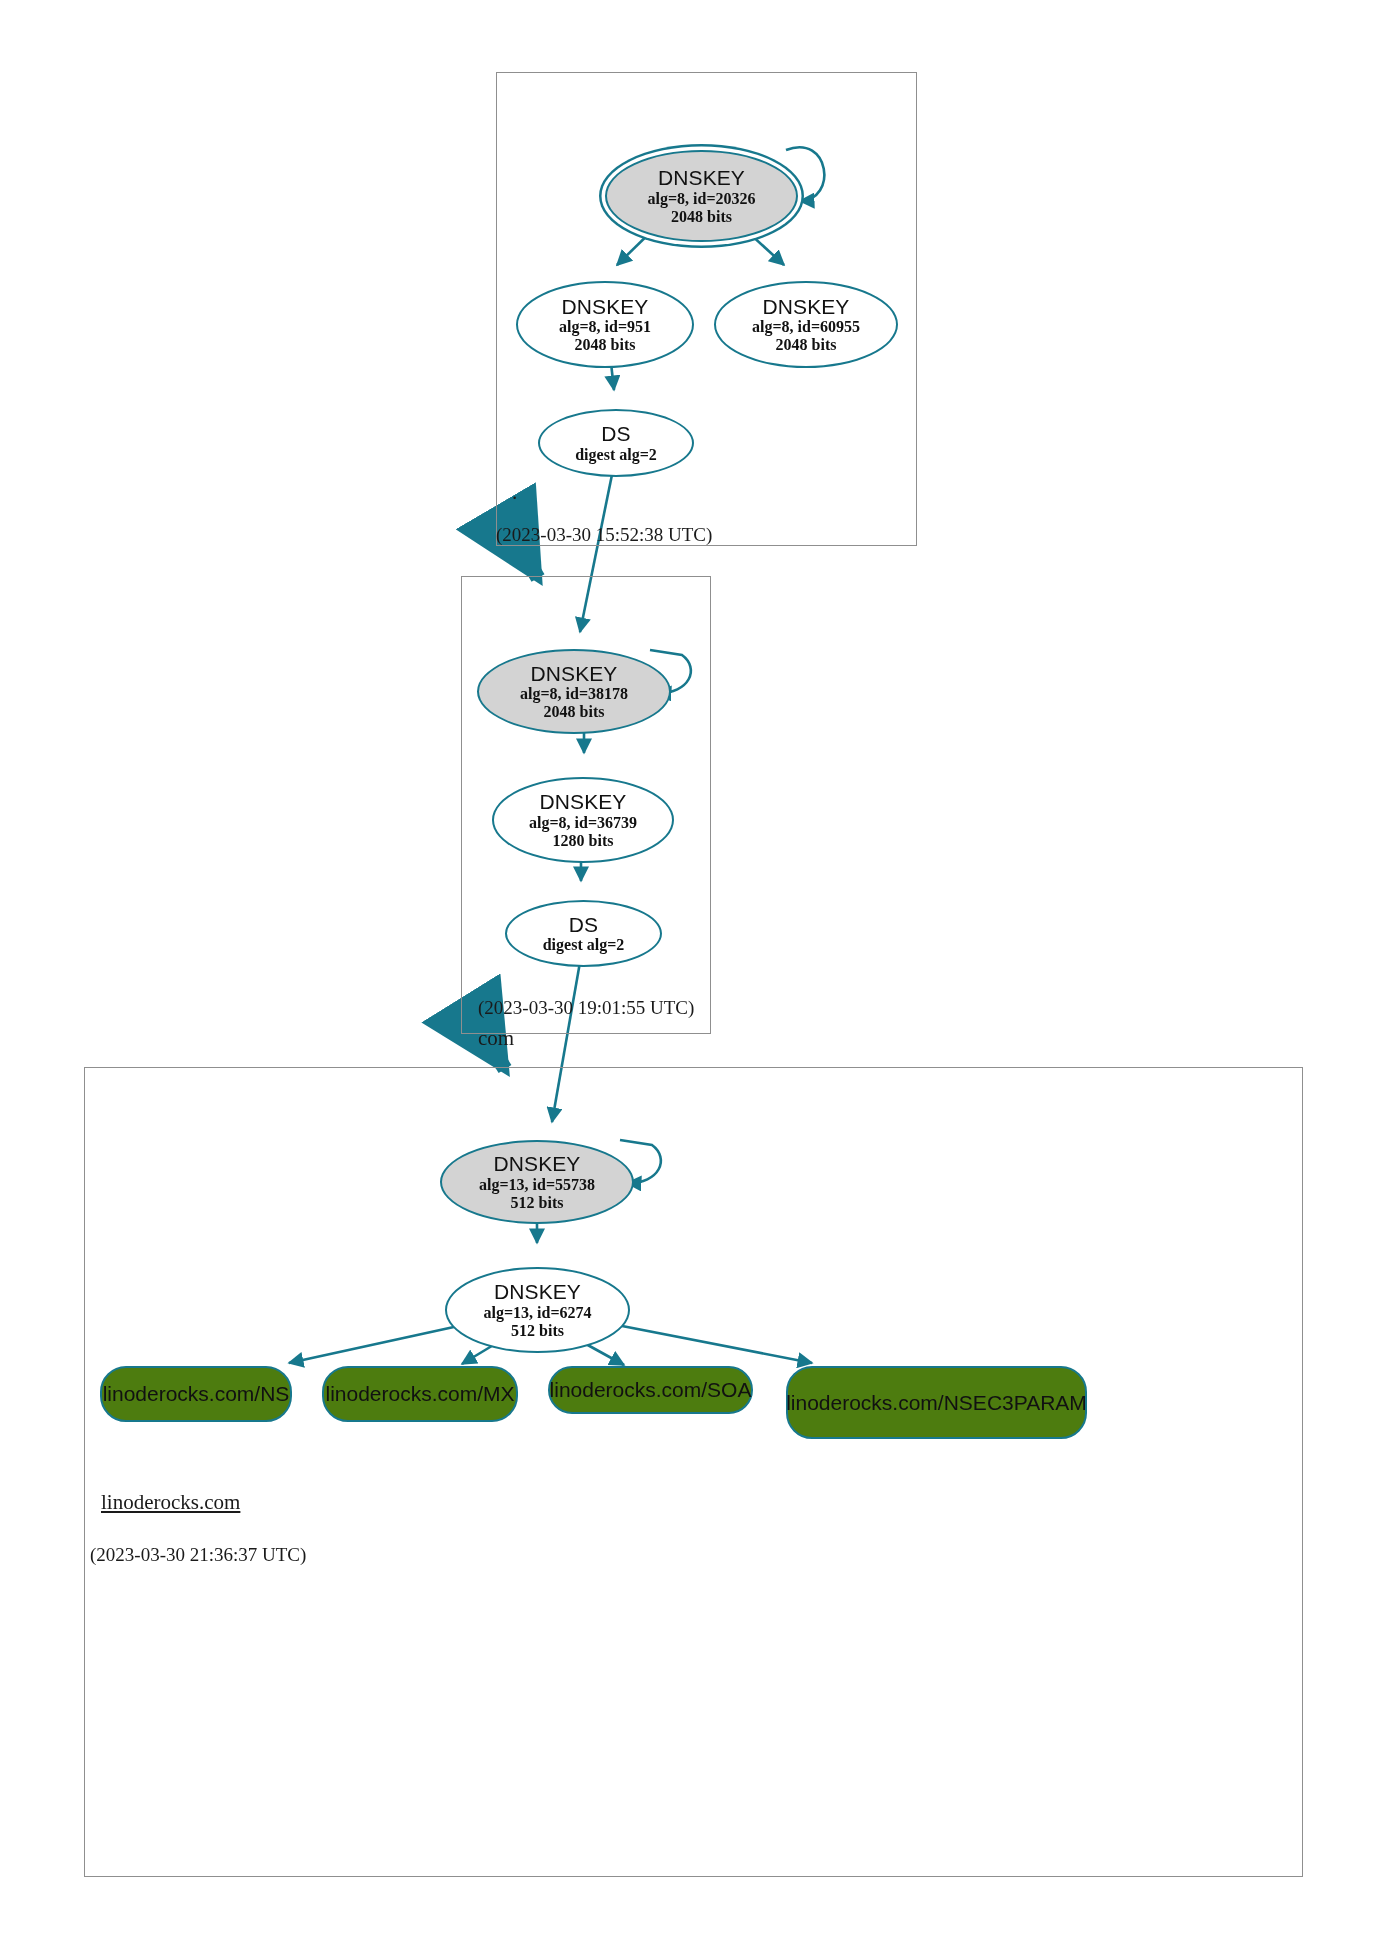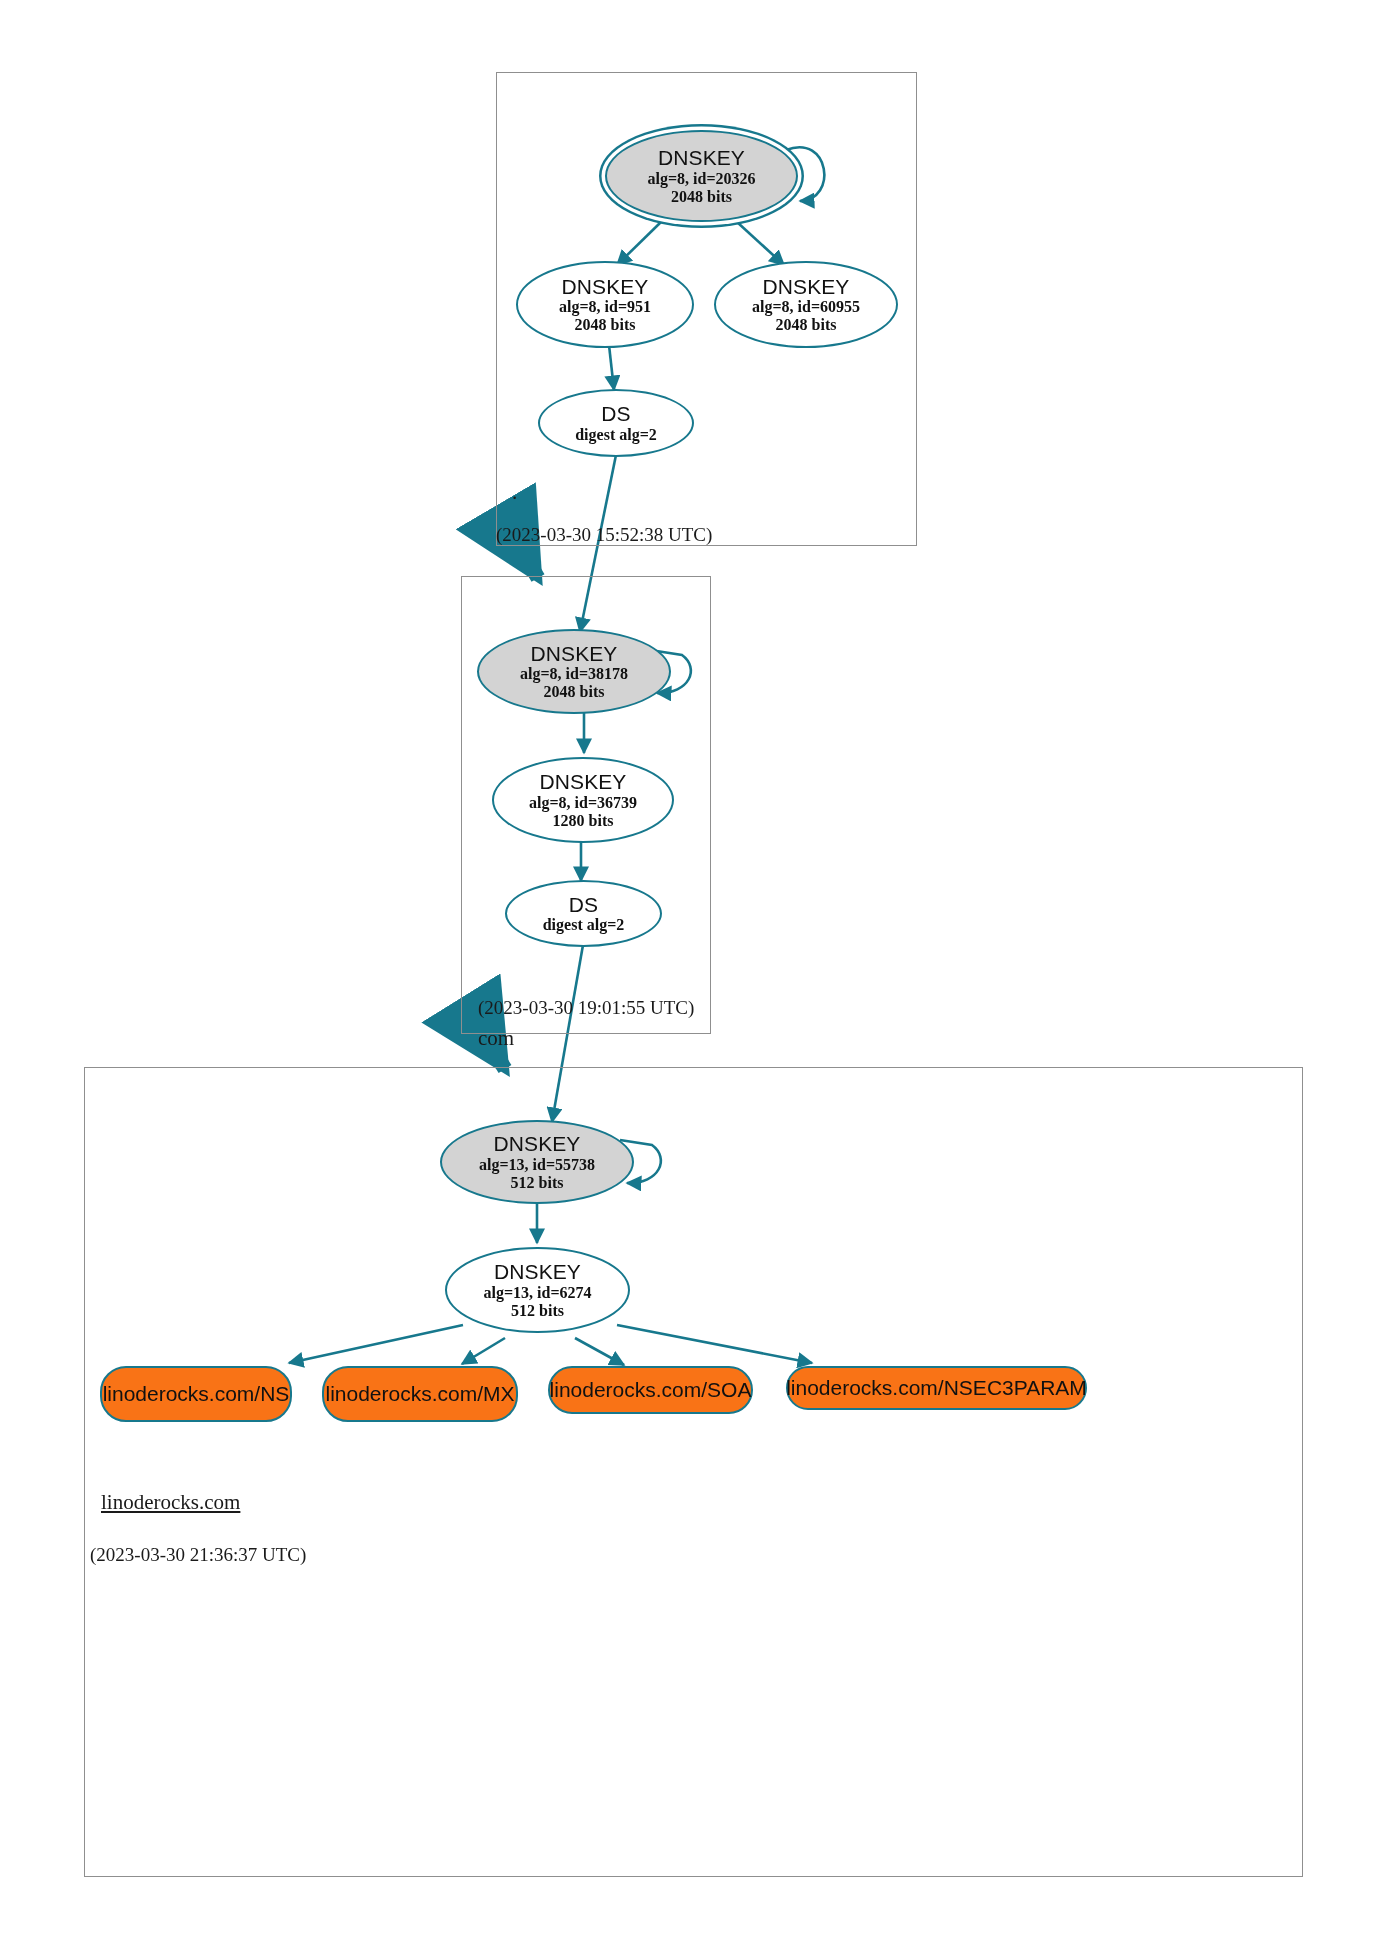--- a/index.html
+++ b/index.html
@@ -45,30 +45,31 @@
     align-items: center;
     justify-content: center;
     box-sizing: border-box;
     text-align: center;
     line-height: 1.12;
   }
   .ellipse {
     border-radius: 50%;
     border: 2.6px solid #17788d;
     background: #ffffff;
+    margin-top: 20px;
   }
   .ellipse.filled {
     background: #d3d3d3;
   }
   .ellipse.anchor {
     box-shadow: 0 0 0 3.5px #ffffff, 0 0 0 6px #17788d;
   }
   .rrset {
     border: 2.6px solid #17788d;
-    background: #f97316;
+    background: #4d7c0f;
     border-radius: 26px;
   }
   .n-title {
     font-family: "Liberation Sans", sans-serif;
     font-size: 21px;
     color: #111111;
     letter-spacing: .1px;
   }
   .n-sub {
     font-family: "Liberation Serif", serif;
@@ -224,18 +225,18 @@
 
 <div class="node rrset" style="left:100px; top:1366px; width:192px; height:56px;">
   <span class="rr-label">linoderocks.com/NS</span>
 </div>
 <div class="node rrset" style="left:322px; top:1366px; width:196px; height:56px;">
   <span class="rr-label">linoderocks.com/MX</span>
 </div>
 <div class="node rrset" style="left:548px; top:1366px; width:205px; height:48px;">
   <span class="rr-label">linoderocks.com/SOA</span>
 </div>
-<div class="node rrset" style="left:786px; top:1366px; width:301px; height:44px;">
+<div class="node rrset" style="left:786px; top:1366px; width:301px; height:73px;">
   <span class="rr-label">linoderocks.com/NSEC3PARAM</span>
 </div>
 
 <div class="zone-label zone-name" style="left:101px; top:1490px;text-decoration:underline;">linoderocks.com</div>
 <div class="zone-label zone-time" style="left:90px; top:1544px;">(2023-03-30 21:36:37 UTC)</div>
 
 </body></html>

